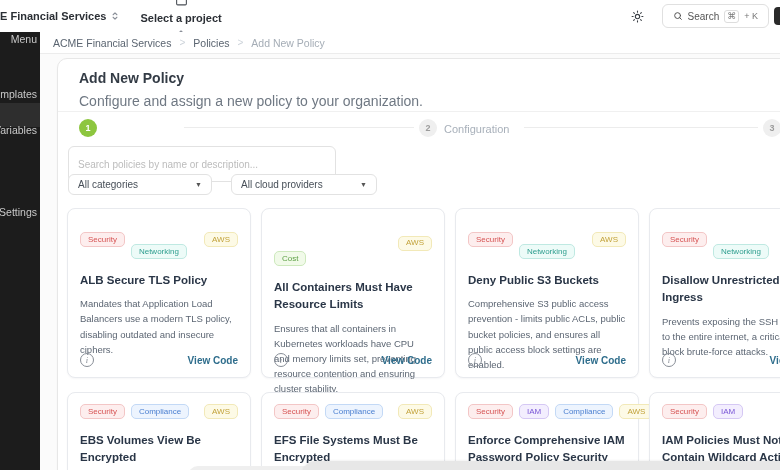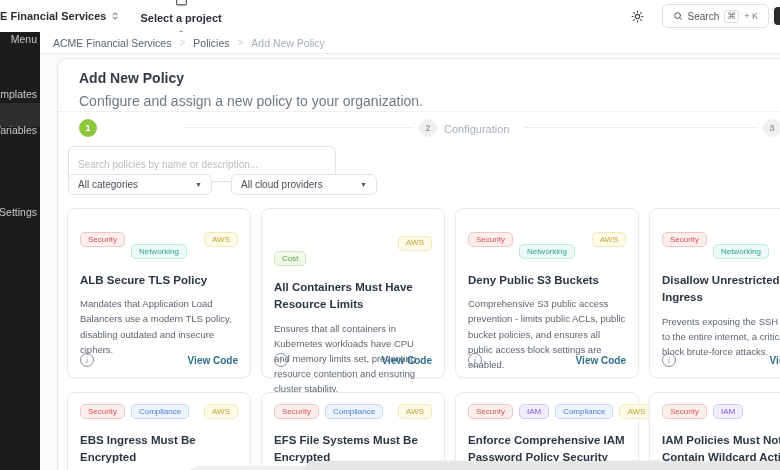--- a/index.html
+++ b/index.html
@@ -227,21 +227,21 @@
       <a class="view-code">View Code</a>
     </div>
   </div>
 
   <div class="card" style="left: 9px; top: 333px;">
     <div class="tags">
           <span class="tag tag-security">Security</span>
           <span class="tag tag-compliance">Compliance</span>
           <span class="tag tag-aws">AWS</span>
         </div>
-    <div class="card-title">EBS Ingress Must Be Encrypted</div>
+    <div class="card-title">EBS Volumes View Be Encrypted</div>
 
   </div>
 
   <div class="card" style="left: 203px; top: 333px;">
     <div class="tags">
           <span class="tag tag-security">Security</span>
           <span class="tag tag-compliance">Compliance</span>
           <span class="tag tag-aws">AWS</span>
         </div>
     <div class="card-title">EFS File Systems Must Be Encrypted</div>

